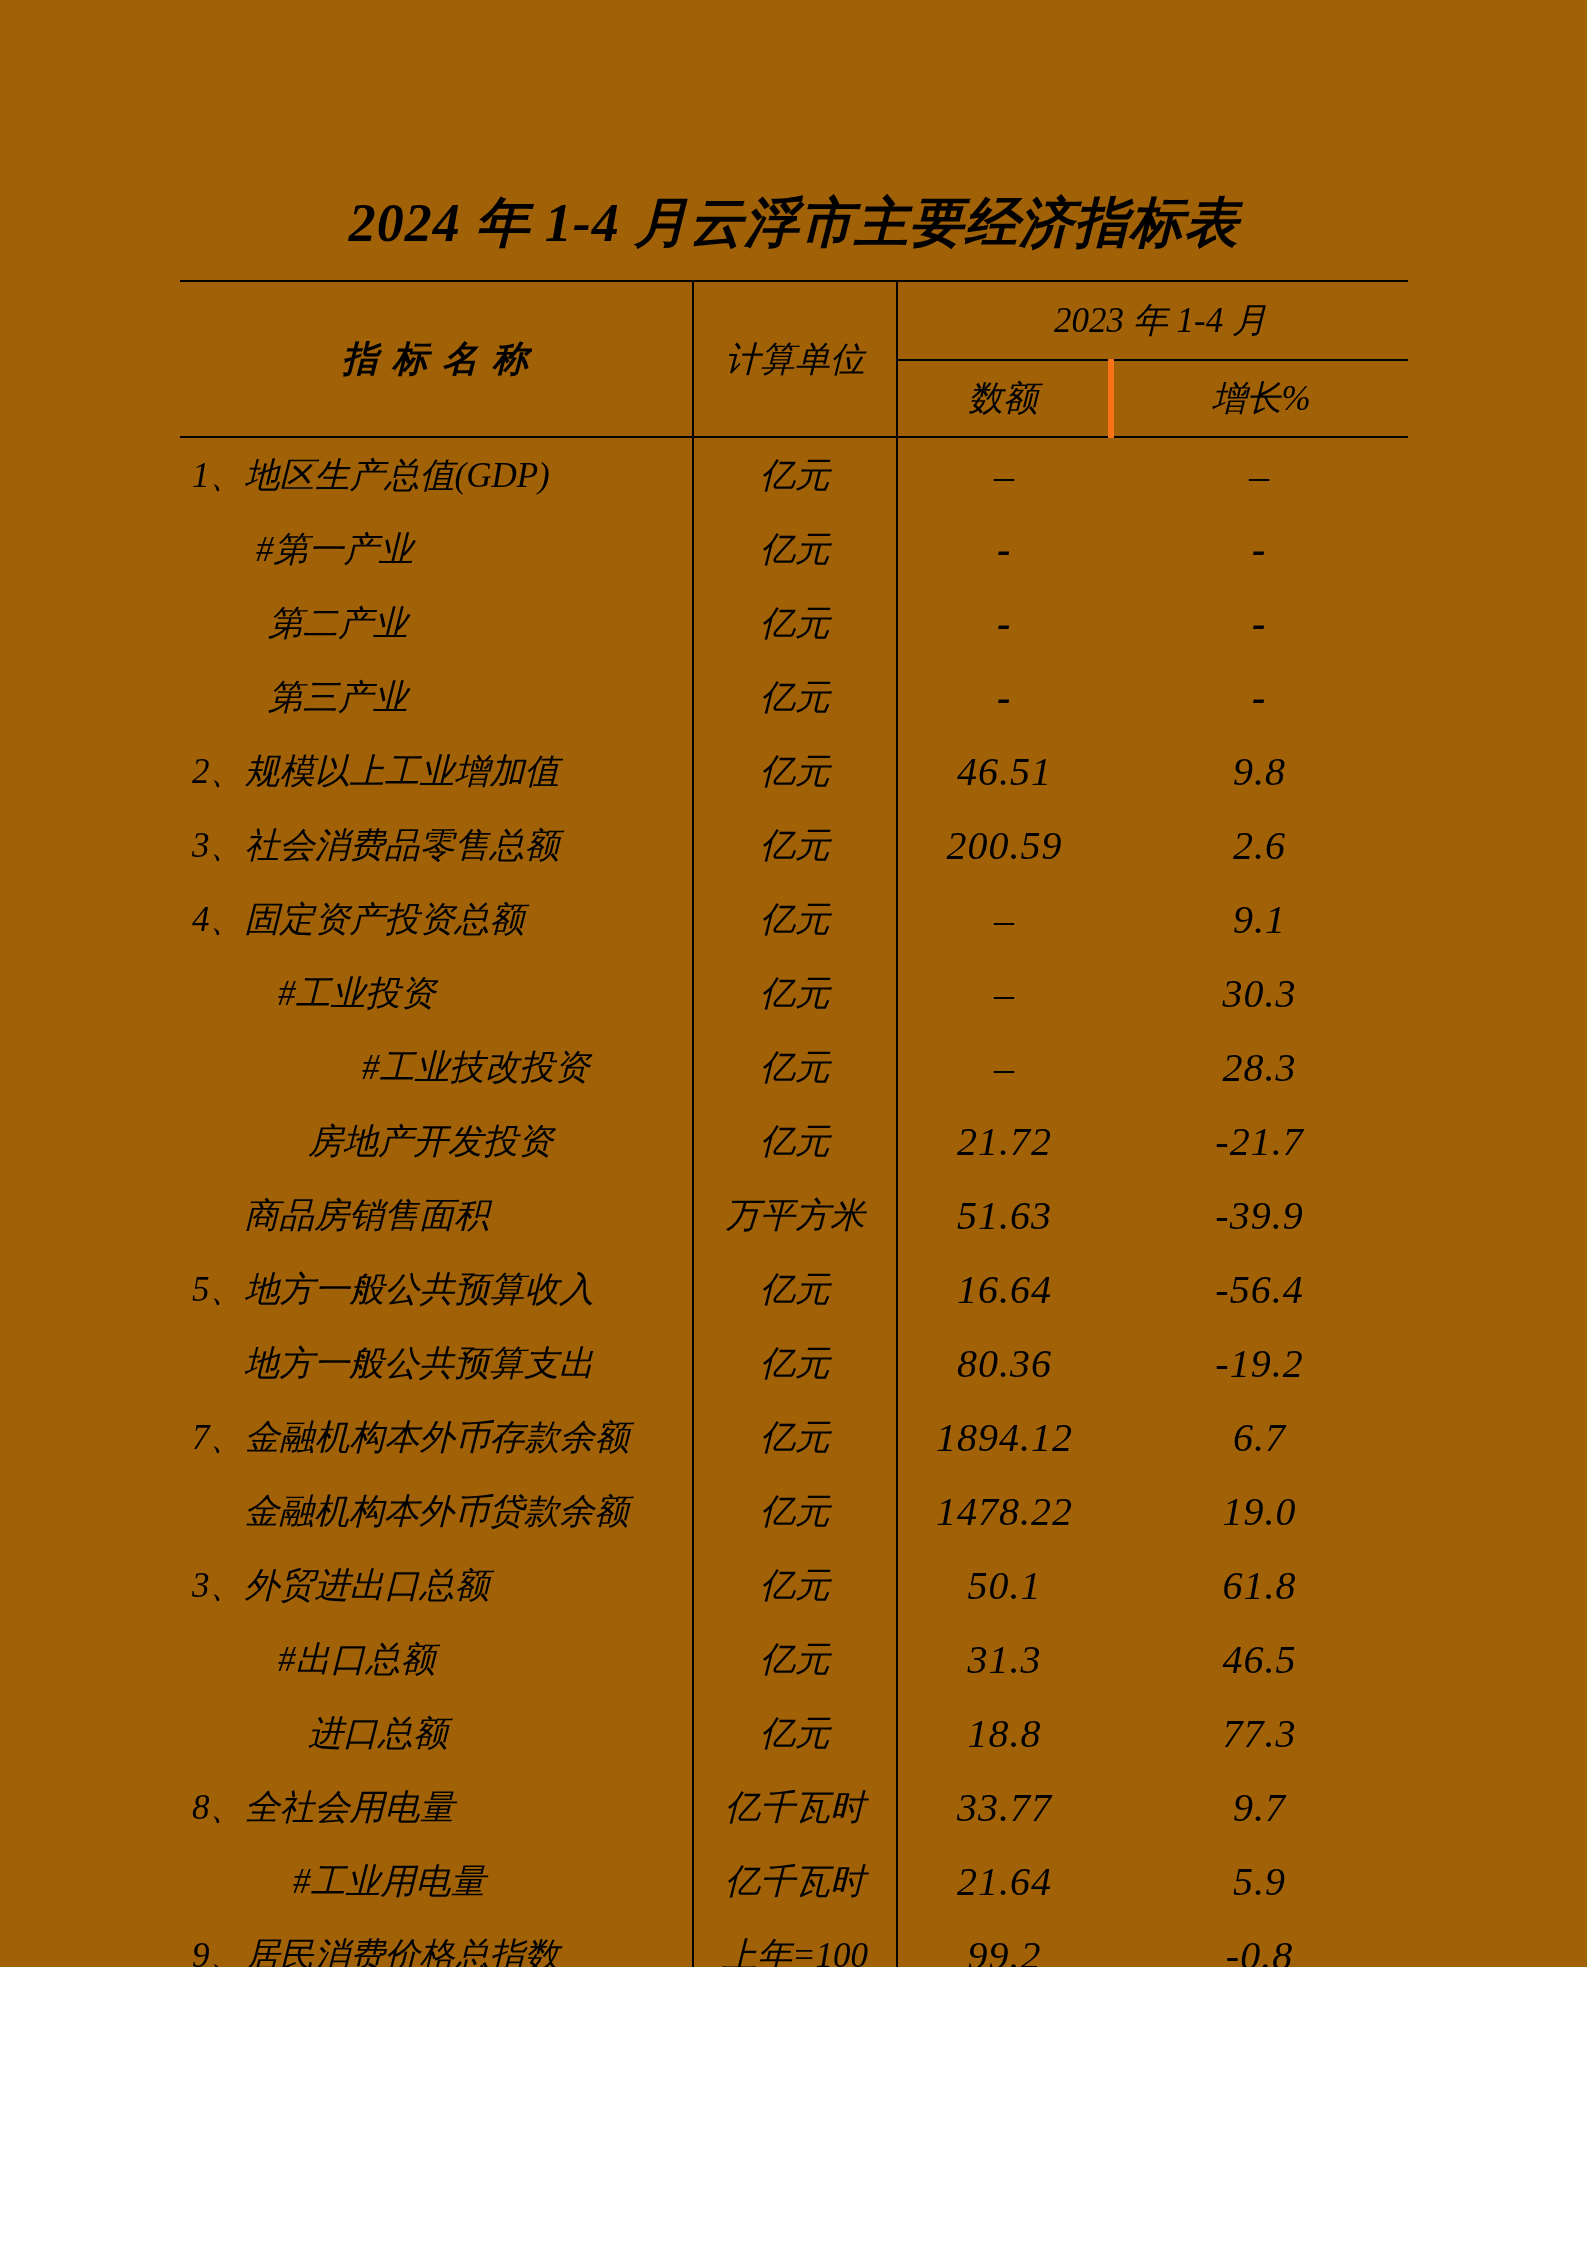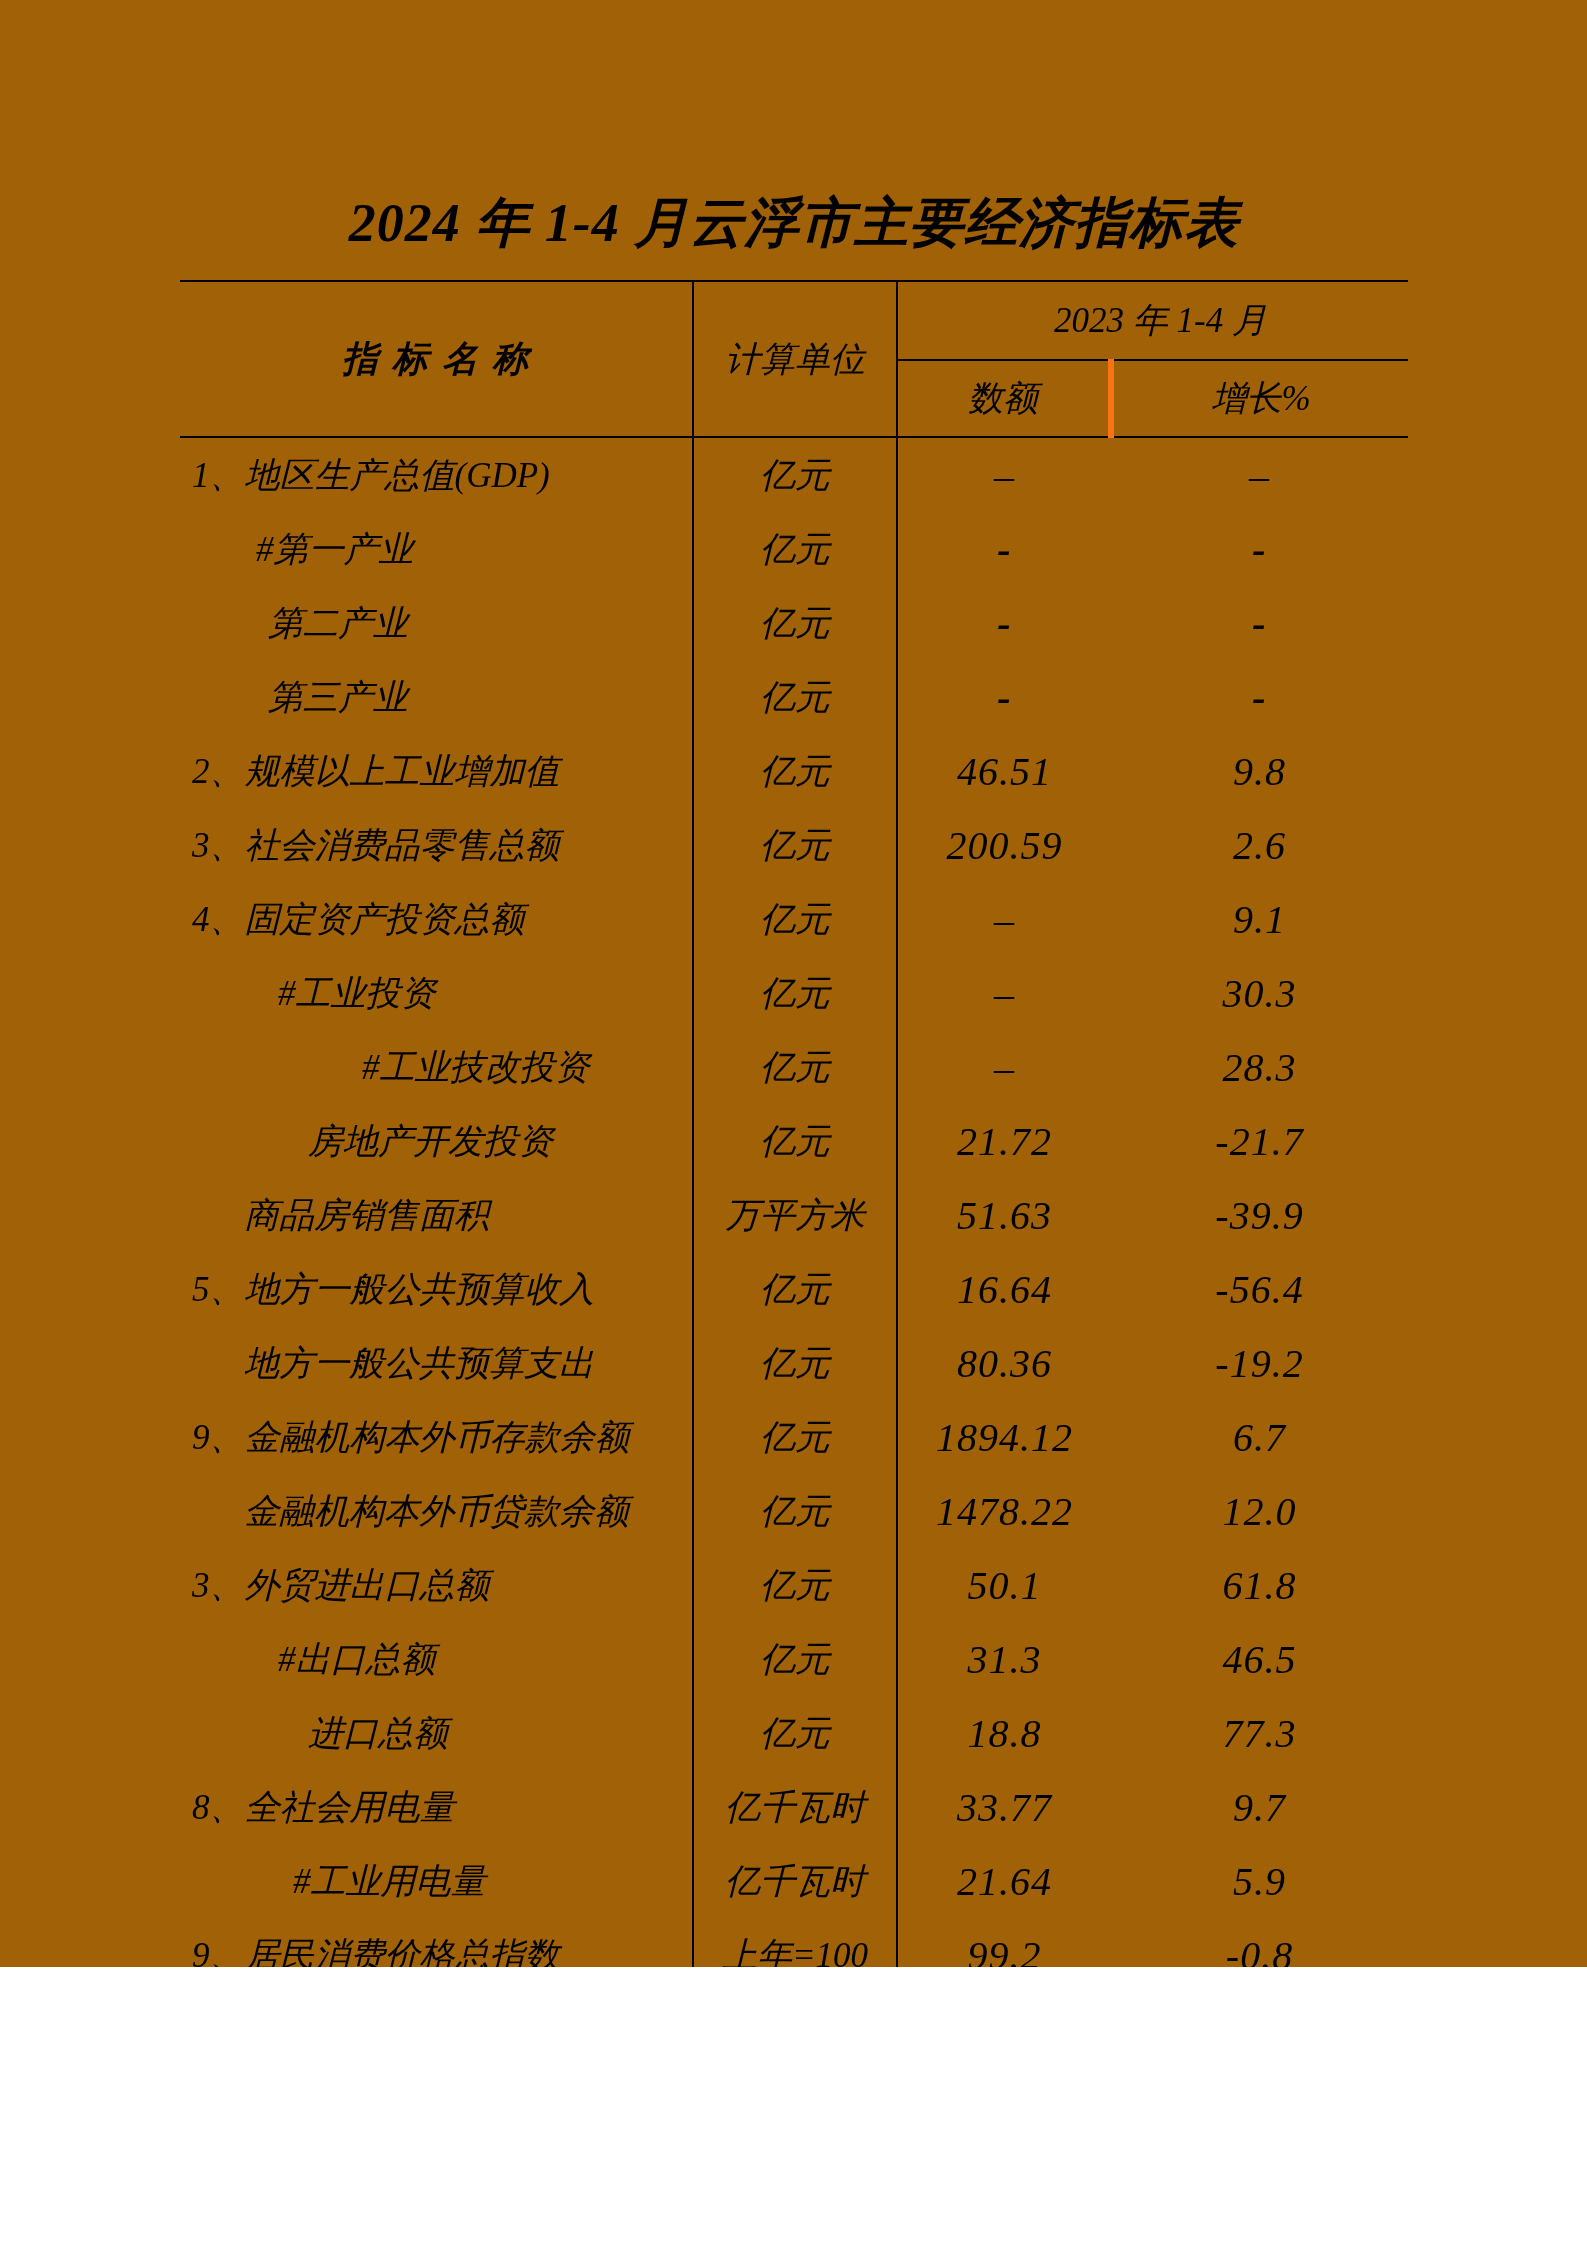--- a/index.html
+++ b/index.html
@@ -211,30 +211,30 @@
           <td class="c-num">16.64</td>
           <td class="c-num">-56.4</td>
         </tr>
         <tr>
           <td class="c-name indent-1">地方一般公共预算支出</td>
           <td class="c-unit">亿元</td>
           <td class="c-num">80.36</td>
           <td class="c-num">-19.2</td>
         </tr>
         <tr>
-          <td class="c-name indent-0">9、金融机构本外币存款余额</td>
+          <td class="c-name indent-0">7、金融机构本外币存款余额</td>
           <td class="c-unit">亿元</td>
           <td class="c-num">1894.12</td>
           <td class="c-num">6.7</td>
         </tr>
         <tr>
           <td class="c-name indent-1">金融机构本外币贷款余额</td>
           <td class="c-unit">亿元</td>
           <td class="c-num">1478.22</td>
-          <td class="c-num">12.0</td>
+          <td class="c-num">19.0</td>
         </tr>
         <tr>
           <td class="c-name indent-0">3、外贸进出口总额</td>
           <td class="c-unit">亿元</td>
           <td class="c-num">50.1</td>
           <td class="c-num">61.8</td>
         </tr>
         <tr>
           <td class="c-name indent-4">#出口总额</td>
           <td class="c-unit">亿元</td>

